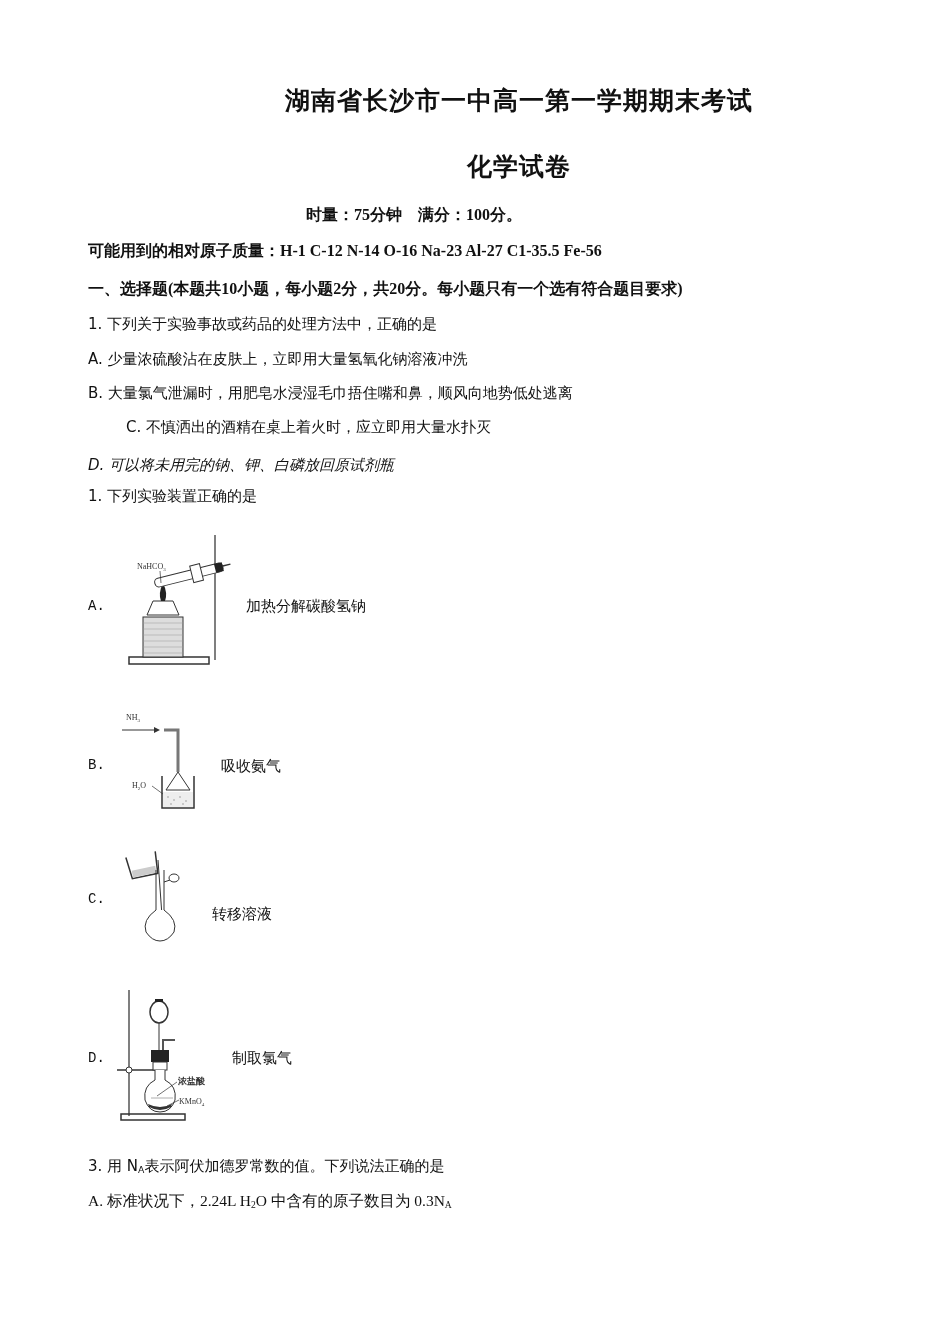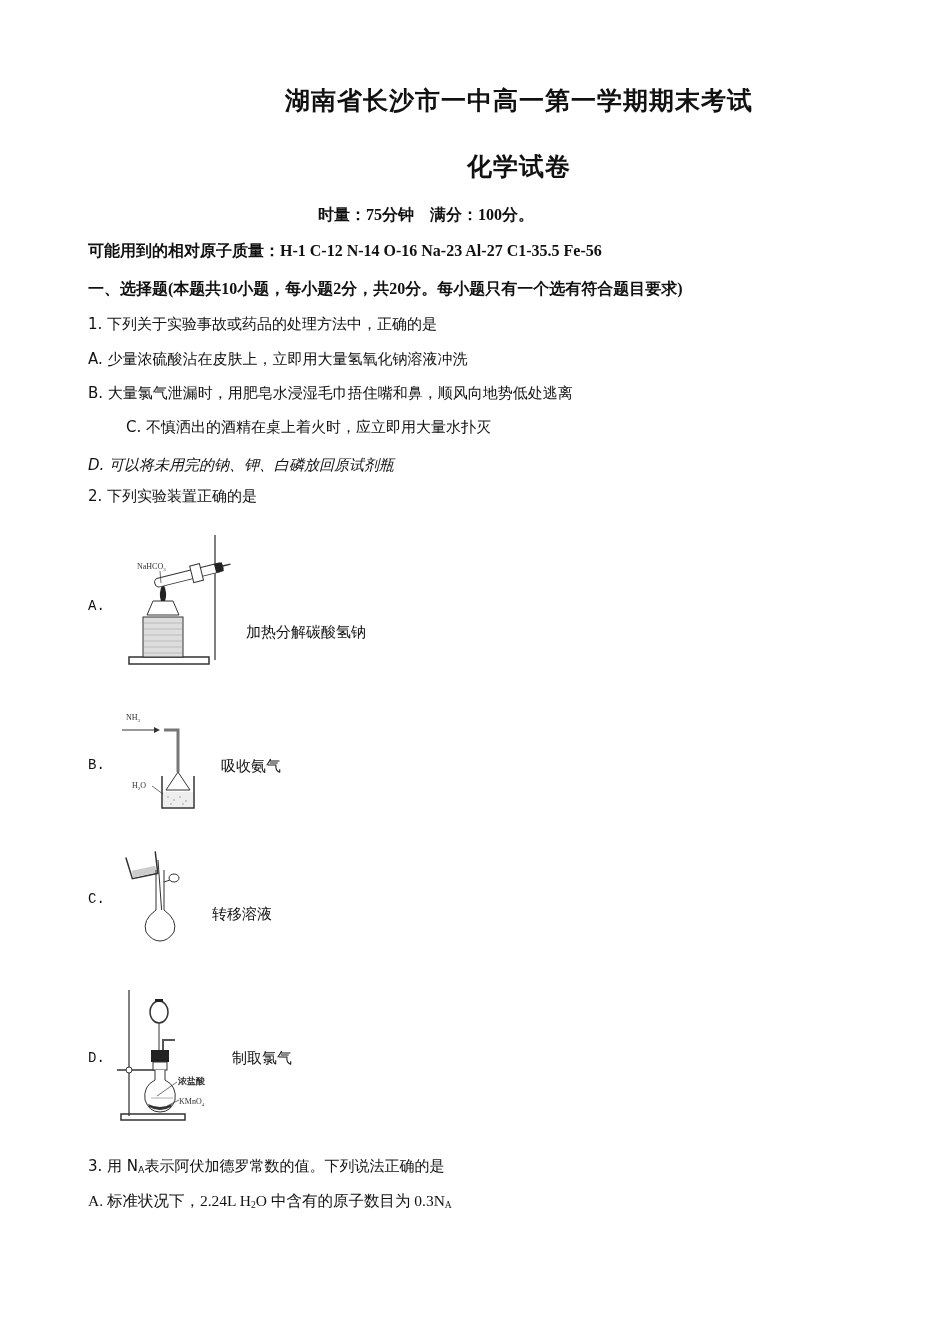--- a/index.html
+++ b/index.html
@@ -1,20 +1,20 @@
 <!DOCTYPE html>
 <html><head>
 <meta charset="utf-8">
 <style>
   html, body { margin: 0; padding: 0; background: #ffffff; }
   body { width: 950px; height: 1344px; position: relative; overflow: hidden; color: #111; font-family: "DejaVu Sans", sans-serif; }
   .abs { position: absolute; }
   .title { left: 0; width: 950px; text-align: center; font-weight: bold; font-size: 25px; letter-spacing: 1px; font-family: "DejaVu Sans", sans-serif; padding-left: 44px; }
   .meta { font-weight: bold; font-size: 16px; font-family: "Liberation Serif", "DejaVu Serif", serif; }
-  .meta-center { left: 12px; width: 828px; text-align: center; }
+  .meta-center { left: 0; width: 828px; text-align: center; }
   .line { left: 88px; font-size: 15px; white-space: nowrap; font-family: "DejaVu Sans", sans-serif; }
   .optlabel { font-size: 14px; font-family: "Liberation Mono", "DejaVu Sans Mono", monospace; }
   .caption { font-size: 15px; font-family: "DejaVu Sans", sans-serif; }
   sub { font-size: 0.62em; vertical-align: -0.25em; }
   svg text { font-family: "Liberation Serif", serif; }
 </style>
 </head>
 <body>
 
 <div class="abs title" style="top:84px;">湖南省长沙市一中高一第一学期期末考试</div>
@@ -22,21 +22,21 @@
 <div class="abs meta meta-center" style="top:205px;">时量：75分钟　满分：100分。</div>
 <div class="abs meta" style="left:88px; top:241px; white-space:nowrap;">可能用到的相对原子质量：H-1  C-12  N-14  O-16  Na-23  Al-27  C1-35.5  Fe-56</div>
 <div class="abs meta" style="left:88px; top:279px; white-space:nowrap;">一、选择题(本题共10小题，每小题2分，共20分。每小题只有一个选有符合题目要求)</div>
 
 <div class="abs line" style="top:315px;">1. 下列关于实验事故或药品的处理方法中，正确的是</div>
 <div class="abs line" style="top:350px;">A. 少量浓硫酸沾在皮肤上，立即用大量氢氧化钠溶液冲洗</div>
 <div class="abs line" style="top:384px;">B. 大量氯气泄漏时，用肥皂水浸湿毛巾捂住嘴和鼻，顺风向地势低处逃离</div>
 <div class="abs line" style="top:418px;margin-left:38px;">C. 不慎洒出的酒精在桌上着火时，应立即用大量水扑灭</div>
 <div class="abs line" style="top:456px;font-style:italic;">D. 可以将未用完的钠、钾、白磷放回原试剂瓶</div>
 
-<div class="abs line" style="top:487px;">2. 下列实验装置正确的是</div>
+<div class="abs line" style="top:487px;">1. 下列实验装置正确的是</div>
 
 <div class="abs optlabel" style="left:88px; top:598px;">A.</div>
 <div class="abs" style="left:125px; top:535px; width:110px; height:135px;">
   <svg width="110" height="135" viewBox="0 0 110 135">
 
     <line x1="90" y1="0" x2="90" y2="125" stroke="#555" stroke-width="1.5"></line>
 
     <rect x="4" y="122" width="80" height="7" fill="none" stroke="#333" stroke-width="1.5"></rect>
 
     <rect x="18" y="82" width="40" height="40" fill="#ddd" stroke="#333"></rect>
@@ -55,21 +55,21 @@
     <g transform="rotate(-14 38 48)">
       <rect x="30" y="42" width="70" height="9" rx="4" fill="#fff" stroke="#333"></rect>
       <rect x="92" y="42" width="8" height="9" fill="#222"></rect>
       <line x1="100" y1="46" x2="108" y2="46" stroke="#333" stroke-width="1.5"></line>
       <rect x="68" y="38" width="10" height="17" fill="#fff" stroke="#333"></rect>
     </g>
     <text x="12" y="34" font-size="8" fill="#333">NaHCO<tspan font-size="5" dy="2">3</tspan></text>
     <line x1="35" y1="36" x2="36" y2="48" stroke="#333" stroke-width="0.7"></line>
   </svg>
 </div>
-<div class="abs caption" style="left:246px; top:623px;">加热分解碳酸氢钠</div>
+<div class="abs caption" style="left:246px; top:597px;">加热分解碳酸氢钠</div>
 
 <div class="abs optlabel" style="left:88px; top:757px;">B.</div>
 <div class="abs" style="left:120px; top:710px; width:80px; height:100px;">
   <svg width="80" height="100" viewBox="0 0 80 100">
     <text x="6" y="10" font-size="8" fill="#333">NH<tspan font-size="5" dy="2">3</tspan></text>
     <line x1="2" y1="20" x2="34" y2="20" stroke="#333" stroke-width="1"></line>
     <polygon points="34,17 40,20 34,23" fill="#333"></polygon>
     <path d="M44 20 L58 20 L58 62" fill="none" stroke="#777" stroke-width="3"></path>
 
     <path d="M58 62 L46 80 L70 80 Z" fill="#fff" stroke="#333"></path>

